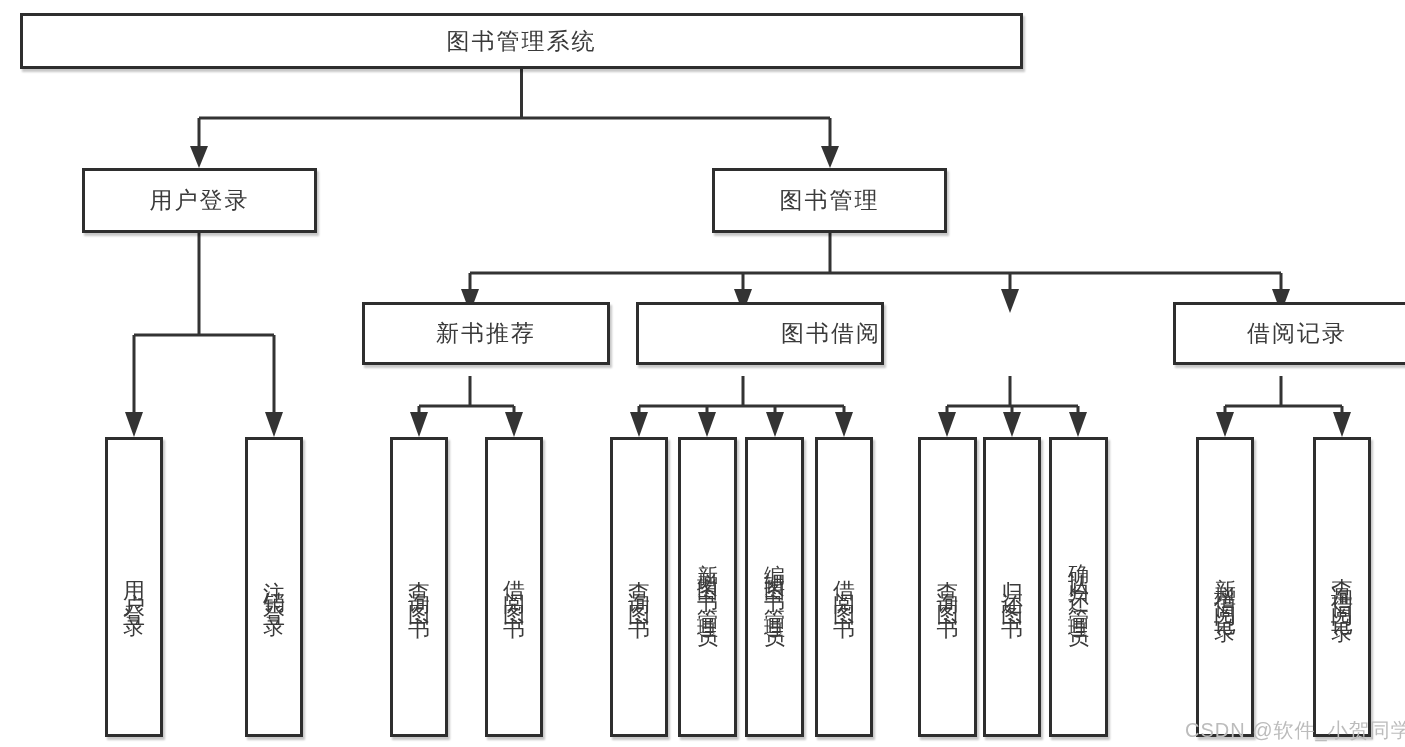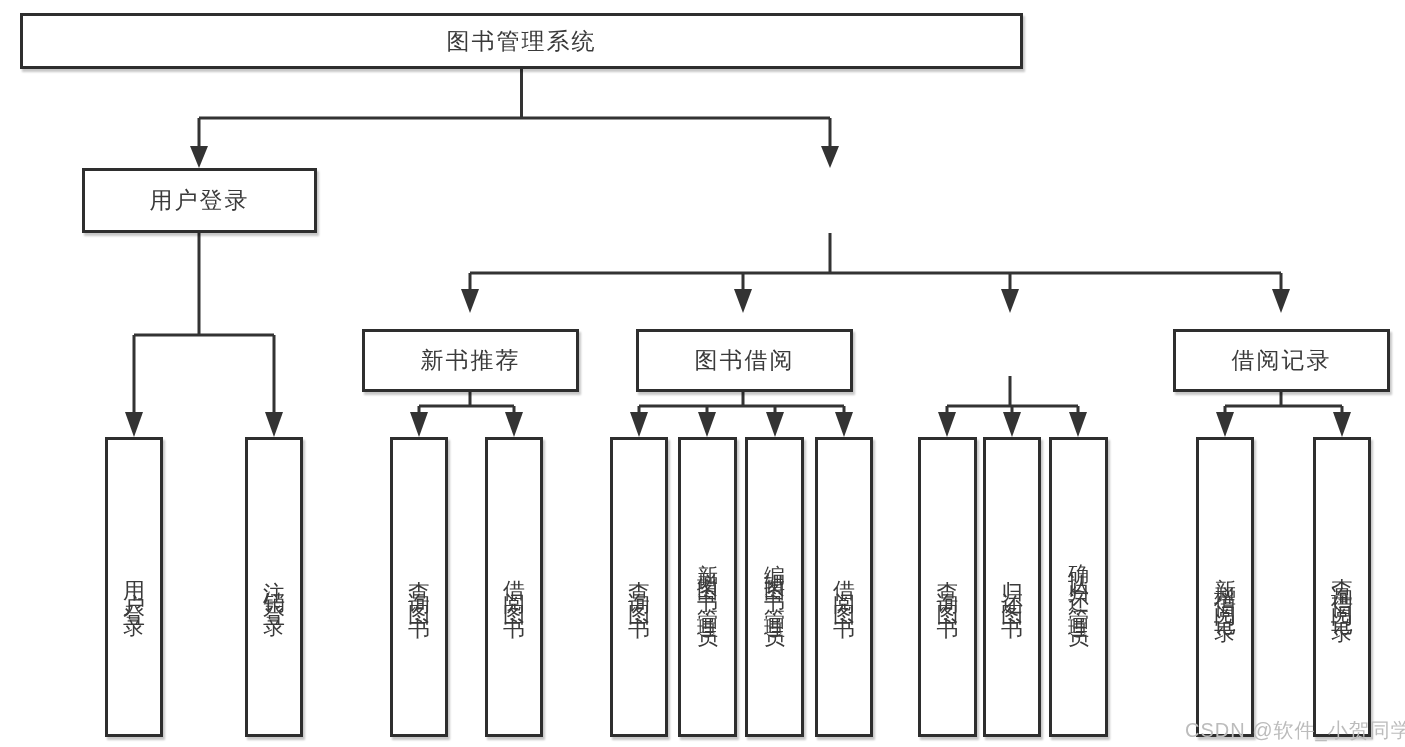--- a/index.html
+++ b/index.html
@@ -20,22 +20,22 @@
     position:absolute;
     background:#ffffff;
     border:3px solid #2e2e2e;
     display:flex; align-items:center; justify-content:center;
     box-shadow:2px 3px 2px rgba(0,0,0,0.22);
   }
   .h-label { font-size:23px; letter-spacing:2px; color:#3a3a3a; white-space:nowrap; }
   .root  { left:20px;  top:13px;  width:1003px; height:56px; }
   .lv1-a { left:82px;  top:168px; width:235px; height:65px; }
   .lv1-b { left:712px; top:168px; width:235px; height:65px; }
-  .lv2   { top:329px; width:217px; height:63px; }
-  .lv2-a { left:362px; }  .lv2-b { left:636px; }
+  .lv2   { top:302px; width:248px; height:63px; }
+  .lv2-a { left:362px; }  .lv2-b { left:636px;justify-content:flex-end; }
   .lv2-c { left:902px; }  .lv2-d { left:1173px; }
   .leaf  { top:437px; width:58px; height:300px; }
   .leaf.w59 { width:59px; }
   .v-label {
     writing-mode:vertical-rl; text-orientation:mixed;
     white-space:nowrap; color:#3a3a3a;
     font-size:22px; letter-spacing:12px;
   }
   .v-label.v6 { font-size:22px; letter-spacing:9px; }
   .v-label.v9 { font-size:21px; letter-spacing:9px; }
@@ -88,20 +88,23 @@
     <polygon points="1333,412 1351,412 1342,437"></polygon>
   </svg>
 
   <div class="node root">
     <span class="h-label">图书管理系统</span>
   </div>
 
   <div class="node lv1-a">
     <span class="h-label">用户登录</span>
   </div>
+  <div class="node lv1-b">
+    <span class="h-label">图书管理</span>
+  </div>
 
   <div class="node lv2 lv2-a">
     <span class="h-label">新书推荐</span>
   </div>
   <div class="node lv2 lv2-b">
     <span class="h-label">图书借阅</span>
   </div>
   <div class="node lv2 lv2-d">
     <span class="h-label">借阅记录</span>
   </div>

